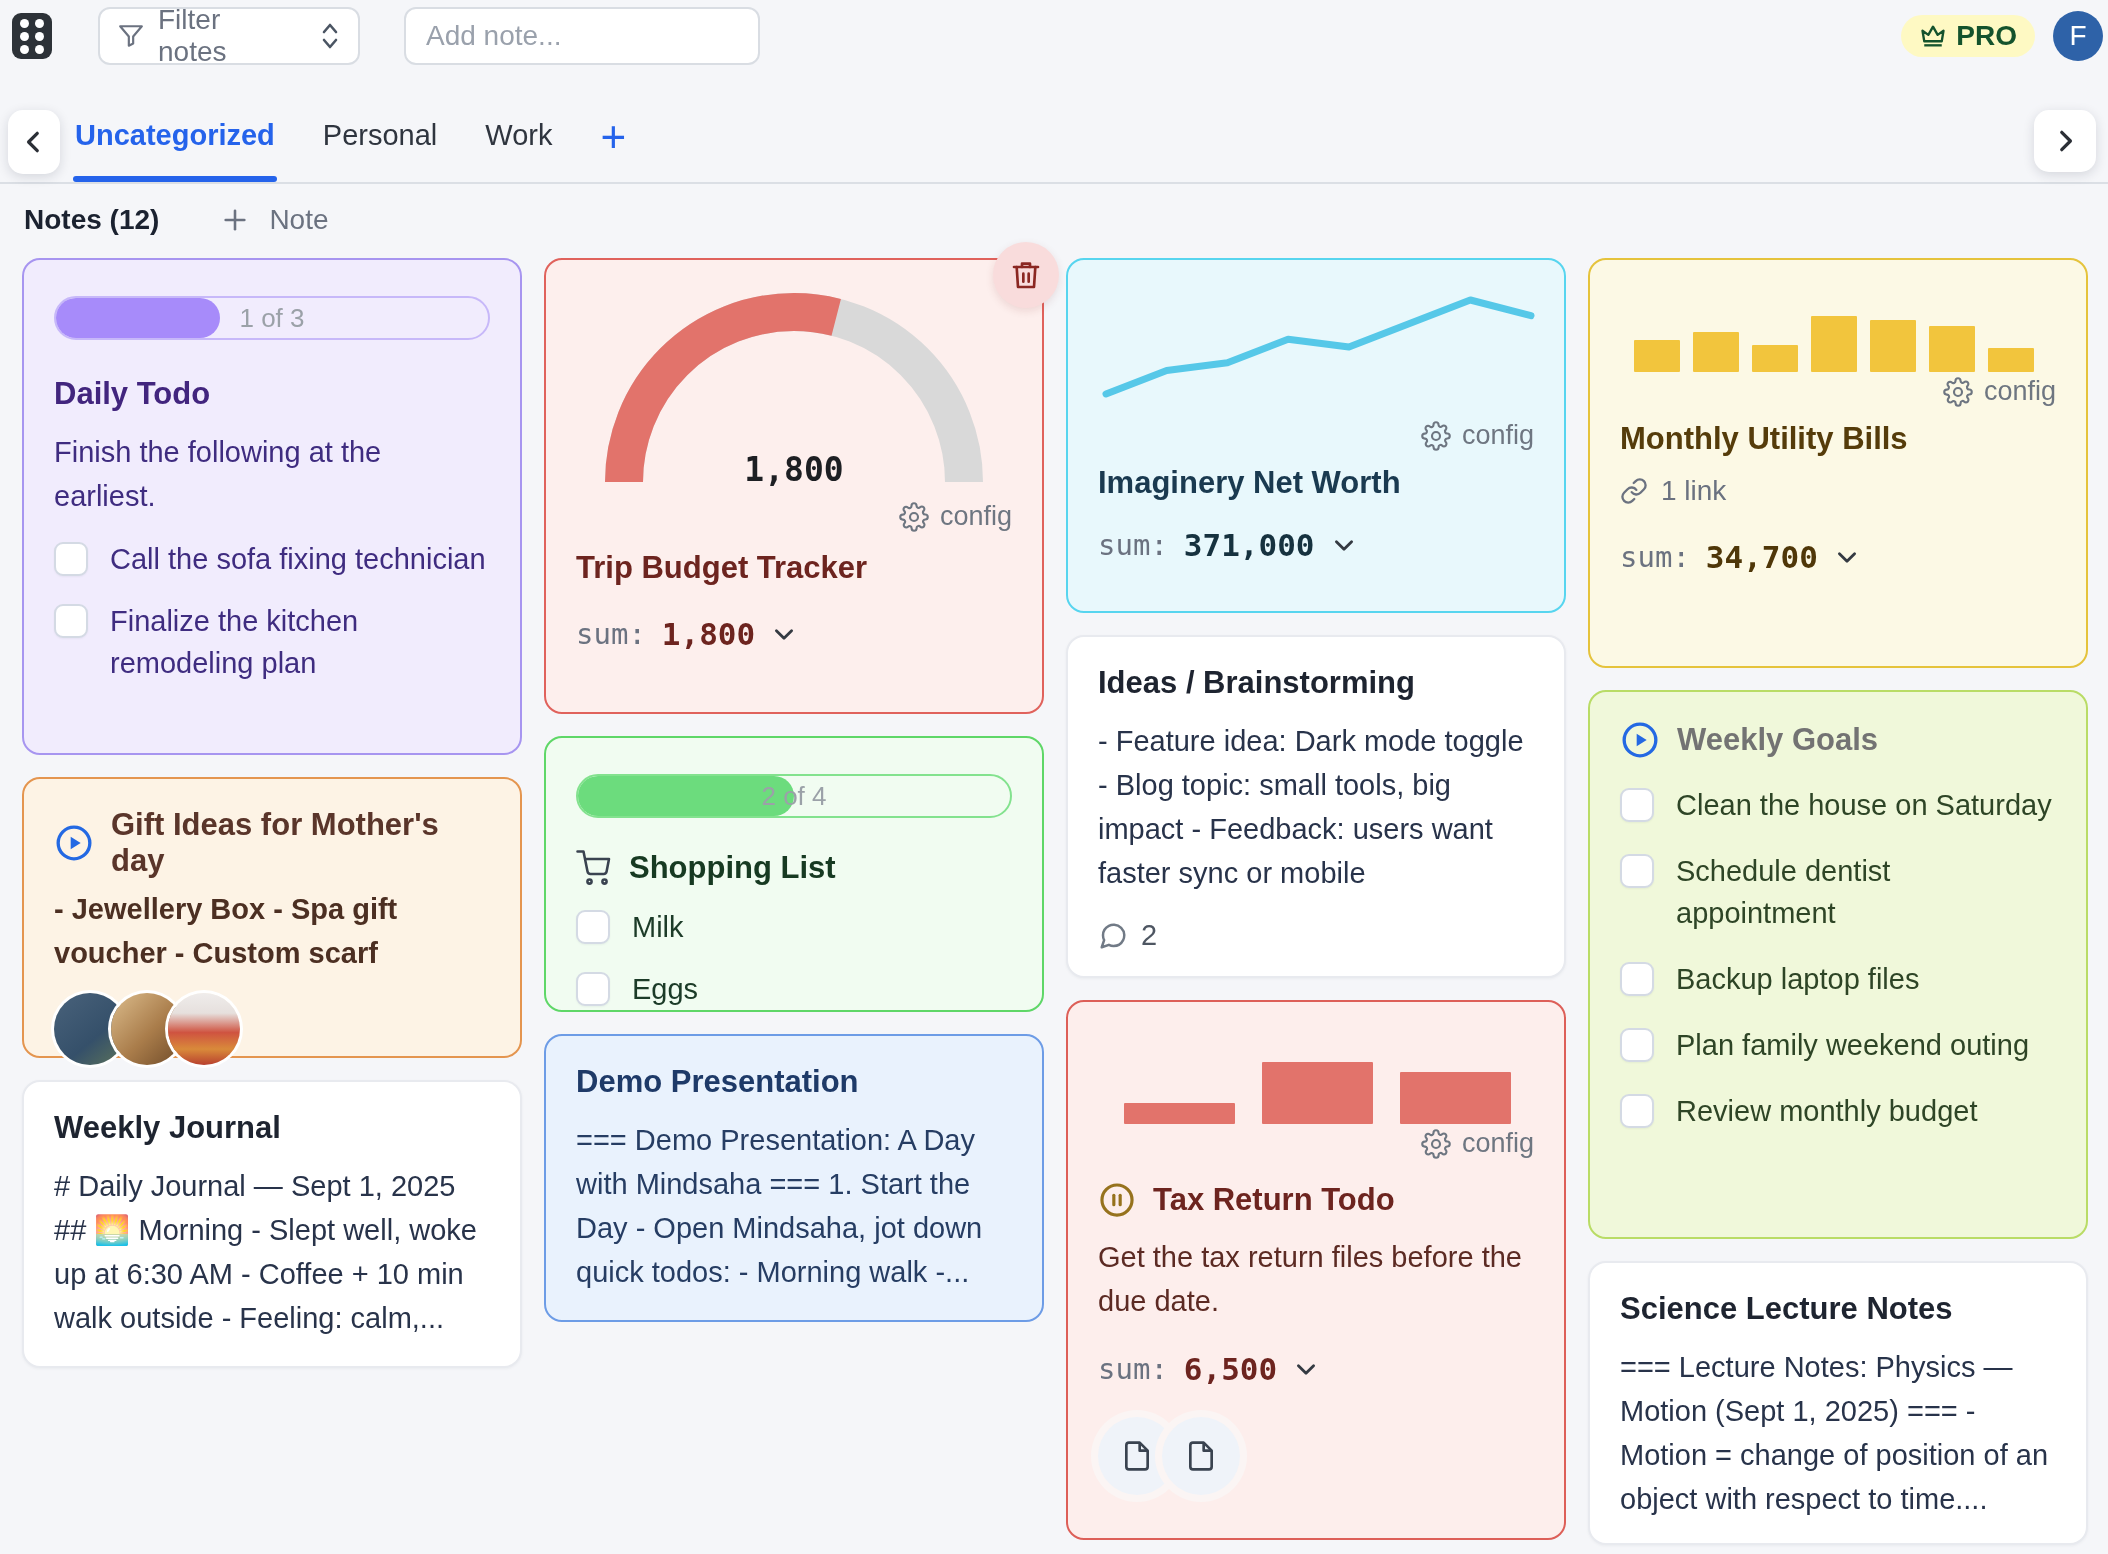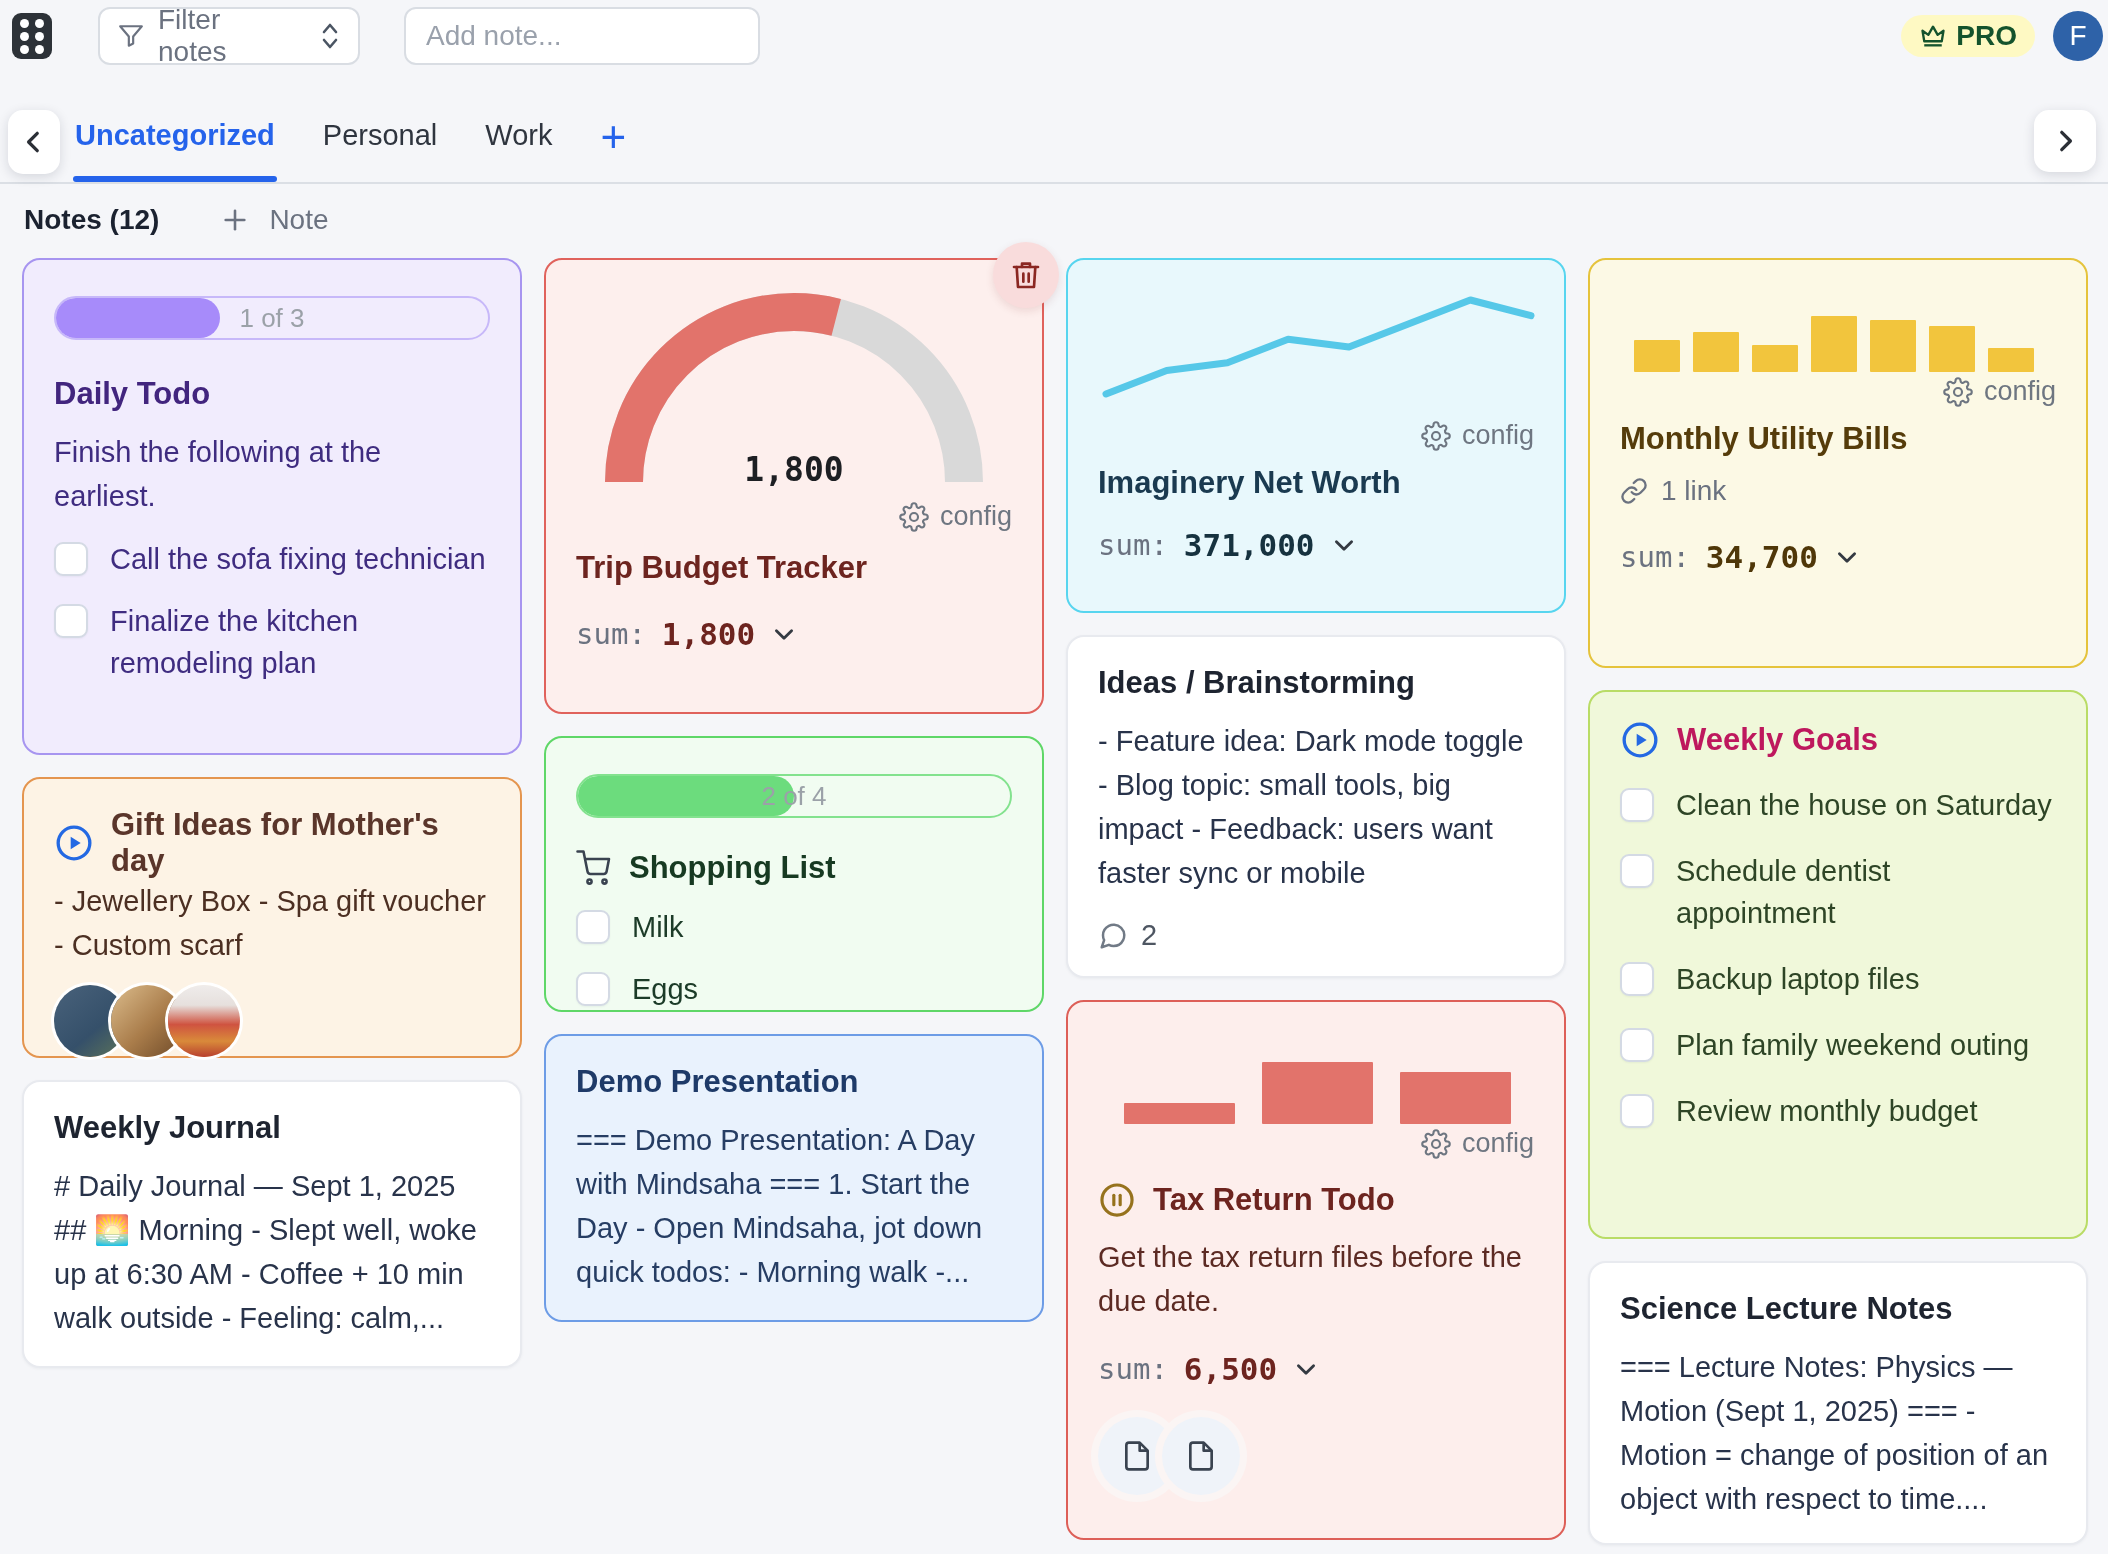--- a/index.html
+++ b/index.html
@@ -116,21 +116,21 @@
   .bar { border-radius:1px; }
 
   
   #card-daily { height:497px; background:#f1ecfd; border-color:#a795f0; color:#3f2c80; }
   #card-daily .progress { border:2px solid #c7b8f9; }
   #card-daily .fill { background:#a78bfa; }
   #card-daily h3 { margin-top:36px; color:#42257e; }
 
   #card-gift { height:281px; background:#fdf3e5; border-color:#e4954f; color:#54321f; }
   .title-row { display:flex; align-items:center; gap:17px; }
-  #card-gift .body { margin-top:0; }
+  #card-gift .body { margin-top:8px;font-weight:bold; }
   .thumbs { display:flex; margin-top:18px; }
   .thumb {
     width:72px; height:72px; border-radius:50%; box-shadow:0 0 0 3px #fff;
     cursor:pointer;
   }
   .thumb + .thumb { margin-left:-15px; }
   .thumb1 { background:linear-gradient(140deg,#49627b 0%,#35506a 60%,#5d7459 100%); }
   .thumb2 { background:linear-gradient(135deg,#dcbd8d 0%,#a97c4a 55%,#6e4a28 100%); }
   .thumb3 { background:linear-gradient(180deg,#efeceb 0%,#e6e0dd 28%,#cf5340 55%,#d98a3a 78%,#b8402f 100%); }
 
@@ -188,21 +188,21 @@
 
   #card-utility { height:410px; background:#fcf9e5; border-color:#e5c33c; }
   #card-utility .bars { gap:13px; padding-left:14px; margin-top:28px; height:56px; }
   #card-utility .bar { background:#f2c53d; }
   #card-utility h3 { color:#553c0a; margin-top:14px; }
   .link-row { display:flex; align-items:center; gap:13px; margin-top:18px; color:#6b7280; font-size:28px; cursor:pointer; }
   #card-utility .sum-row { margin-top:32px; }
   #card-utility .sval { color:#4f3708; }
 
   #card-goals { height:549px; background:#f0f8da; border-color:#b9dc66; color:#2e4526; }
-  #card-goals h3 { color:#be185d; }
+  #card-goals h3 { color:#737373; }
   #card-goals .todo { margin-top:24px; }
 
   #card-science { height:284px; }
 </style>
 </head>
 <body>
 
 <div class="topbar">
   <div class="appgrid">
     <i></i>

